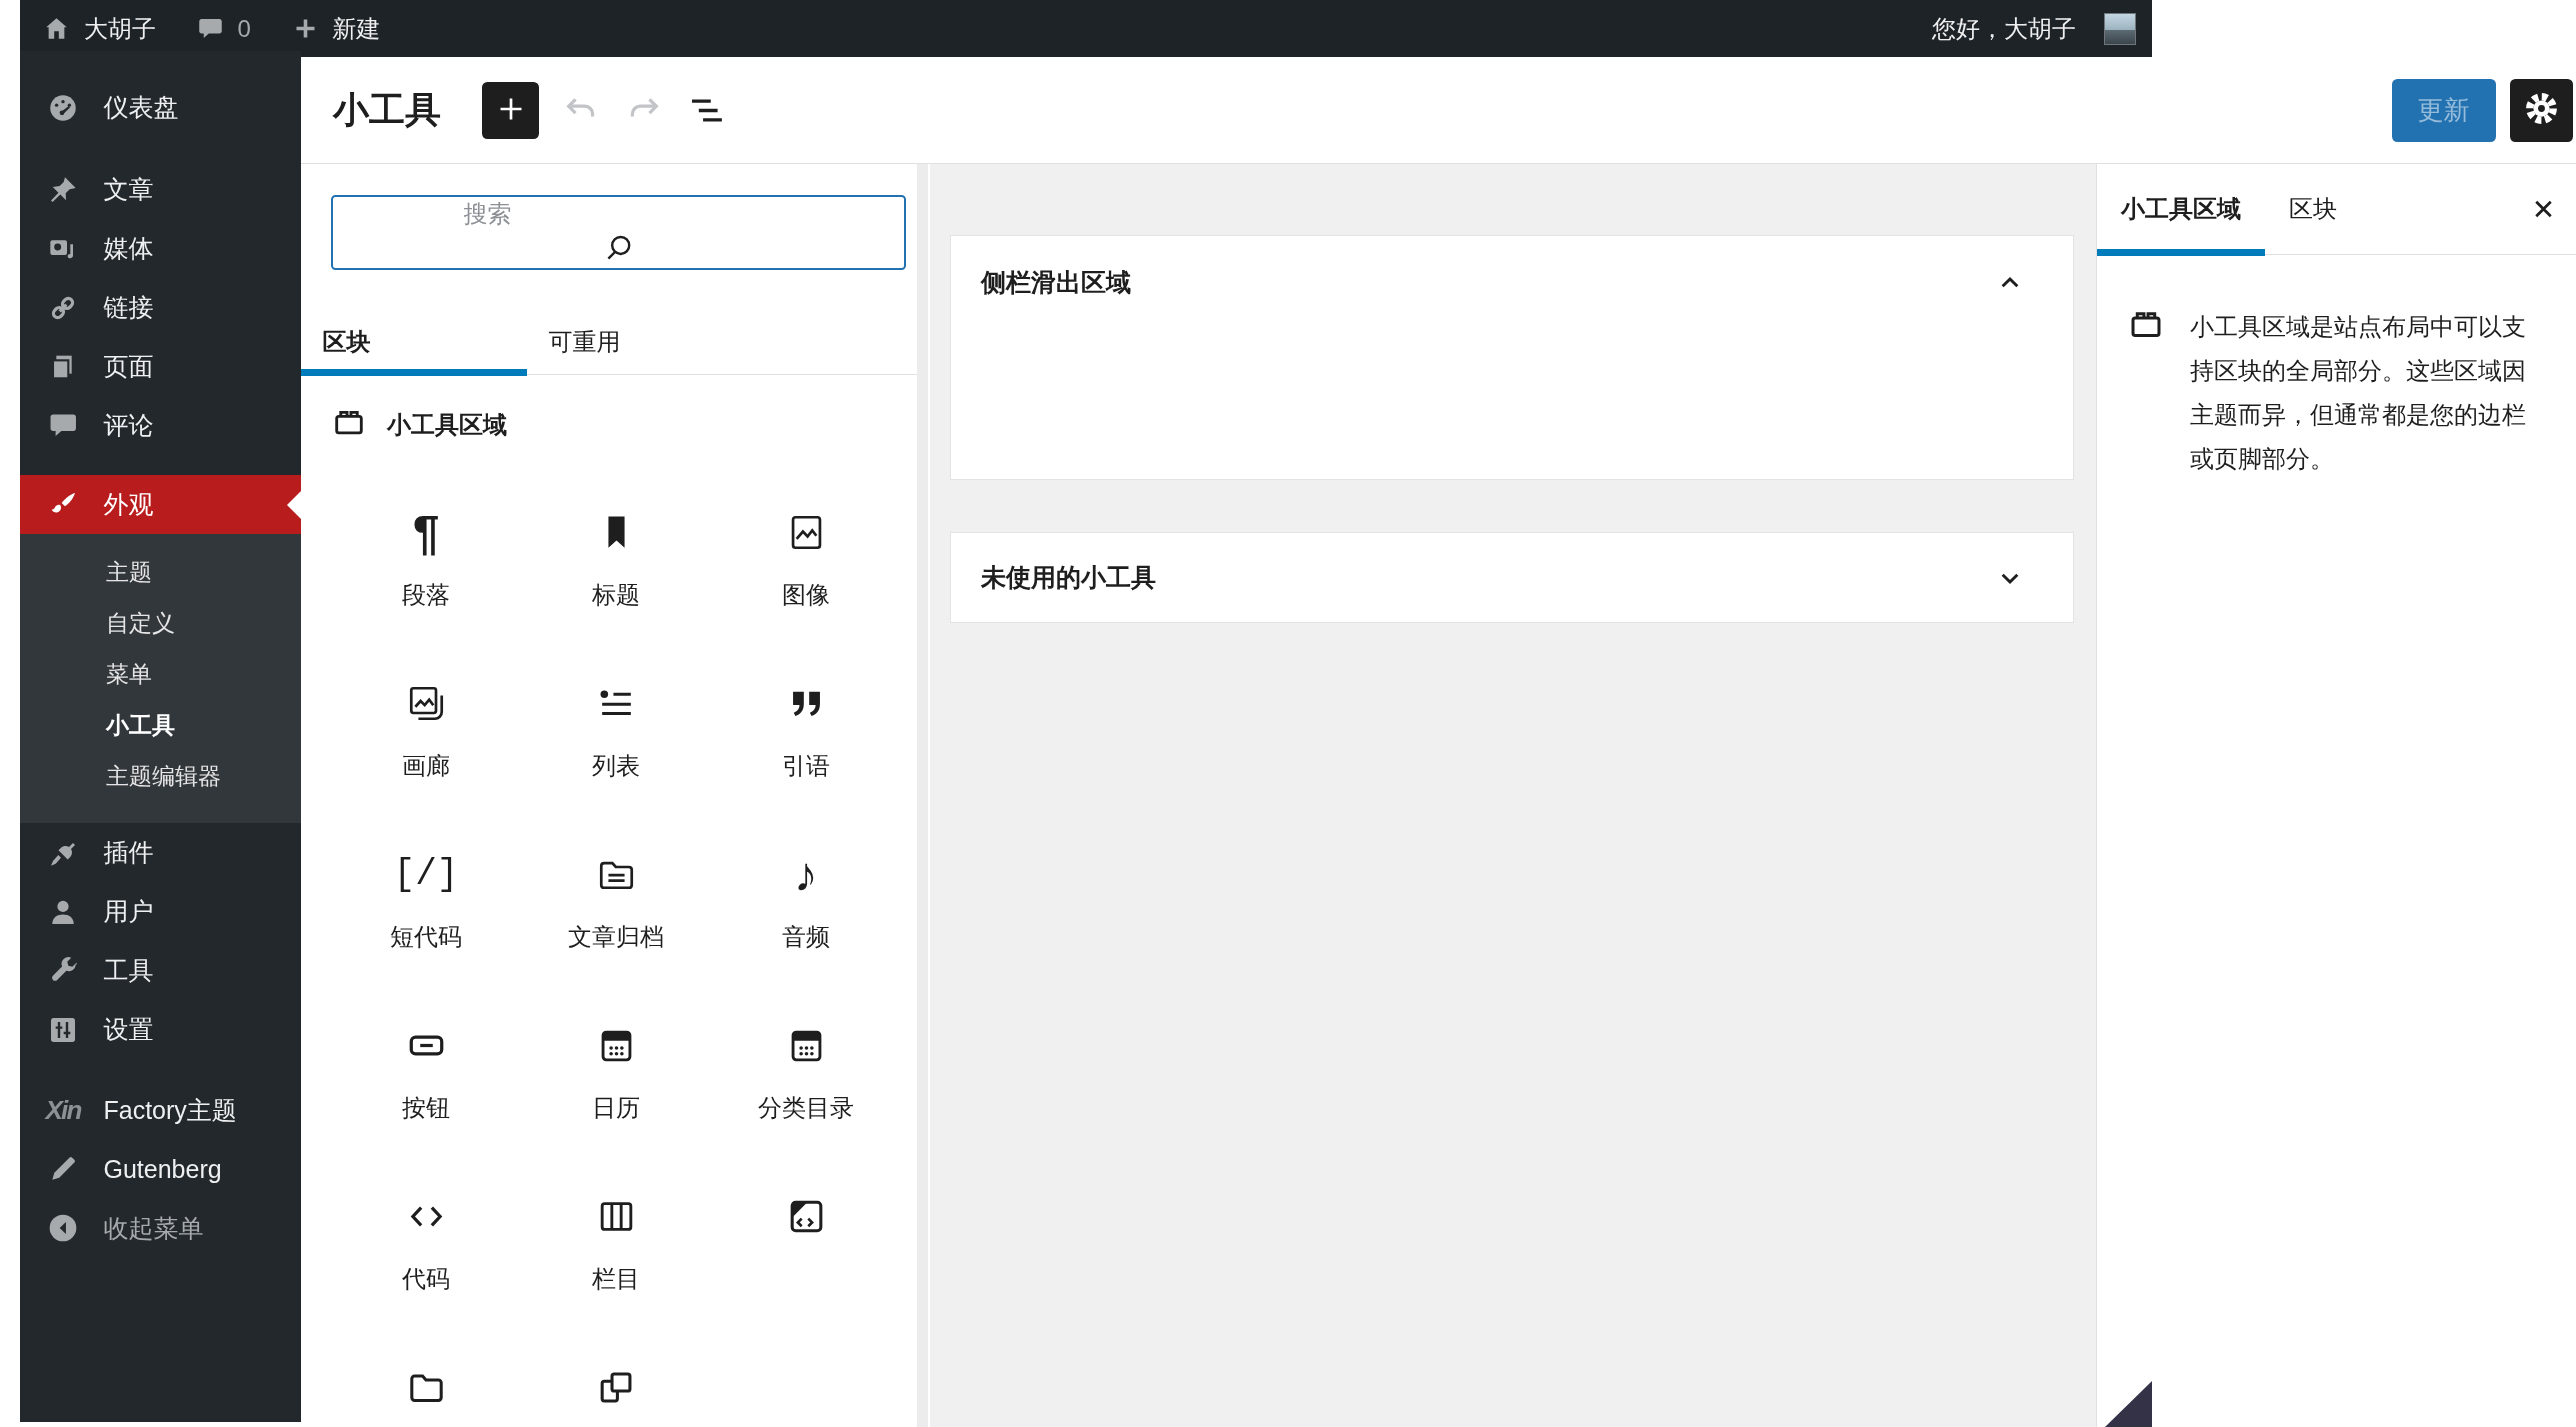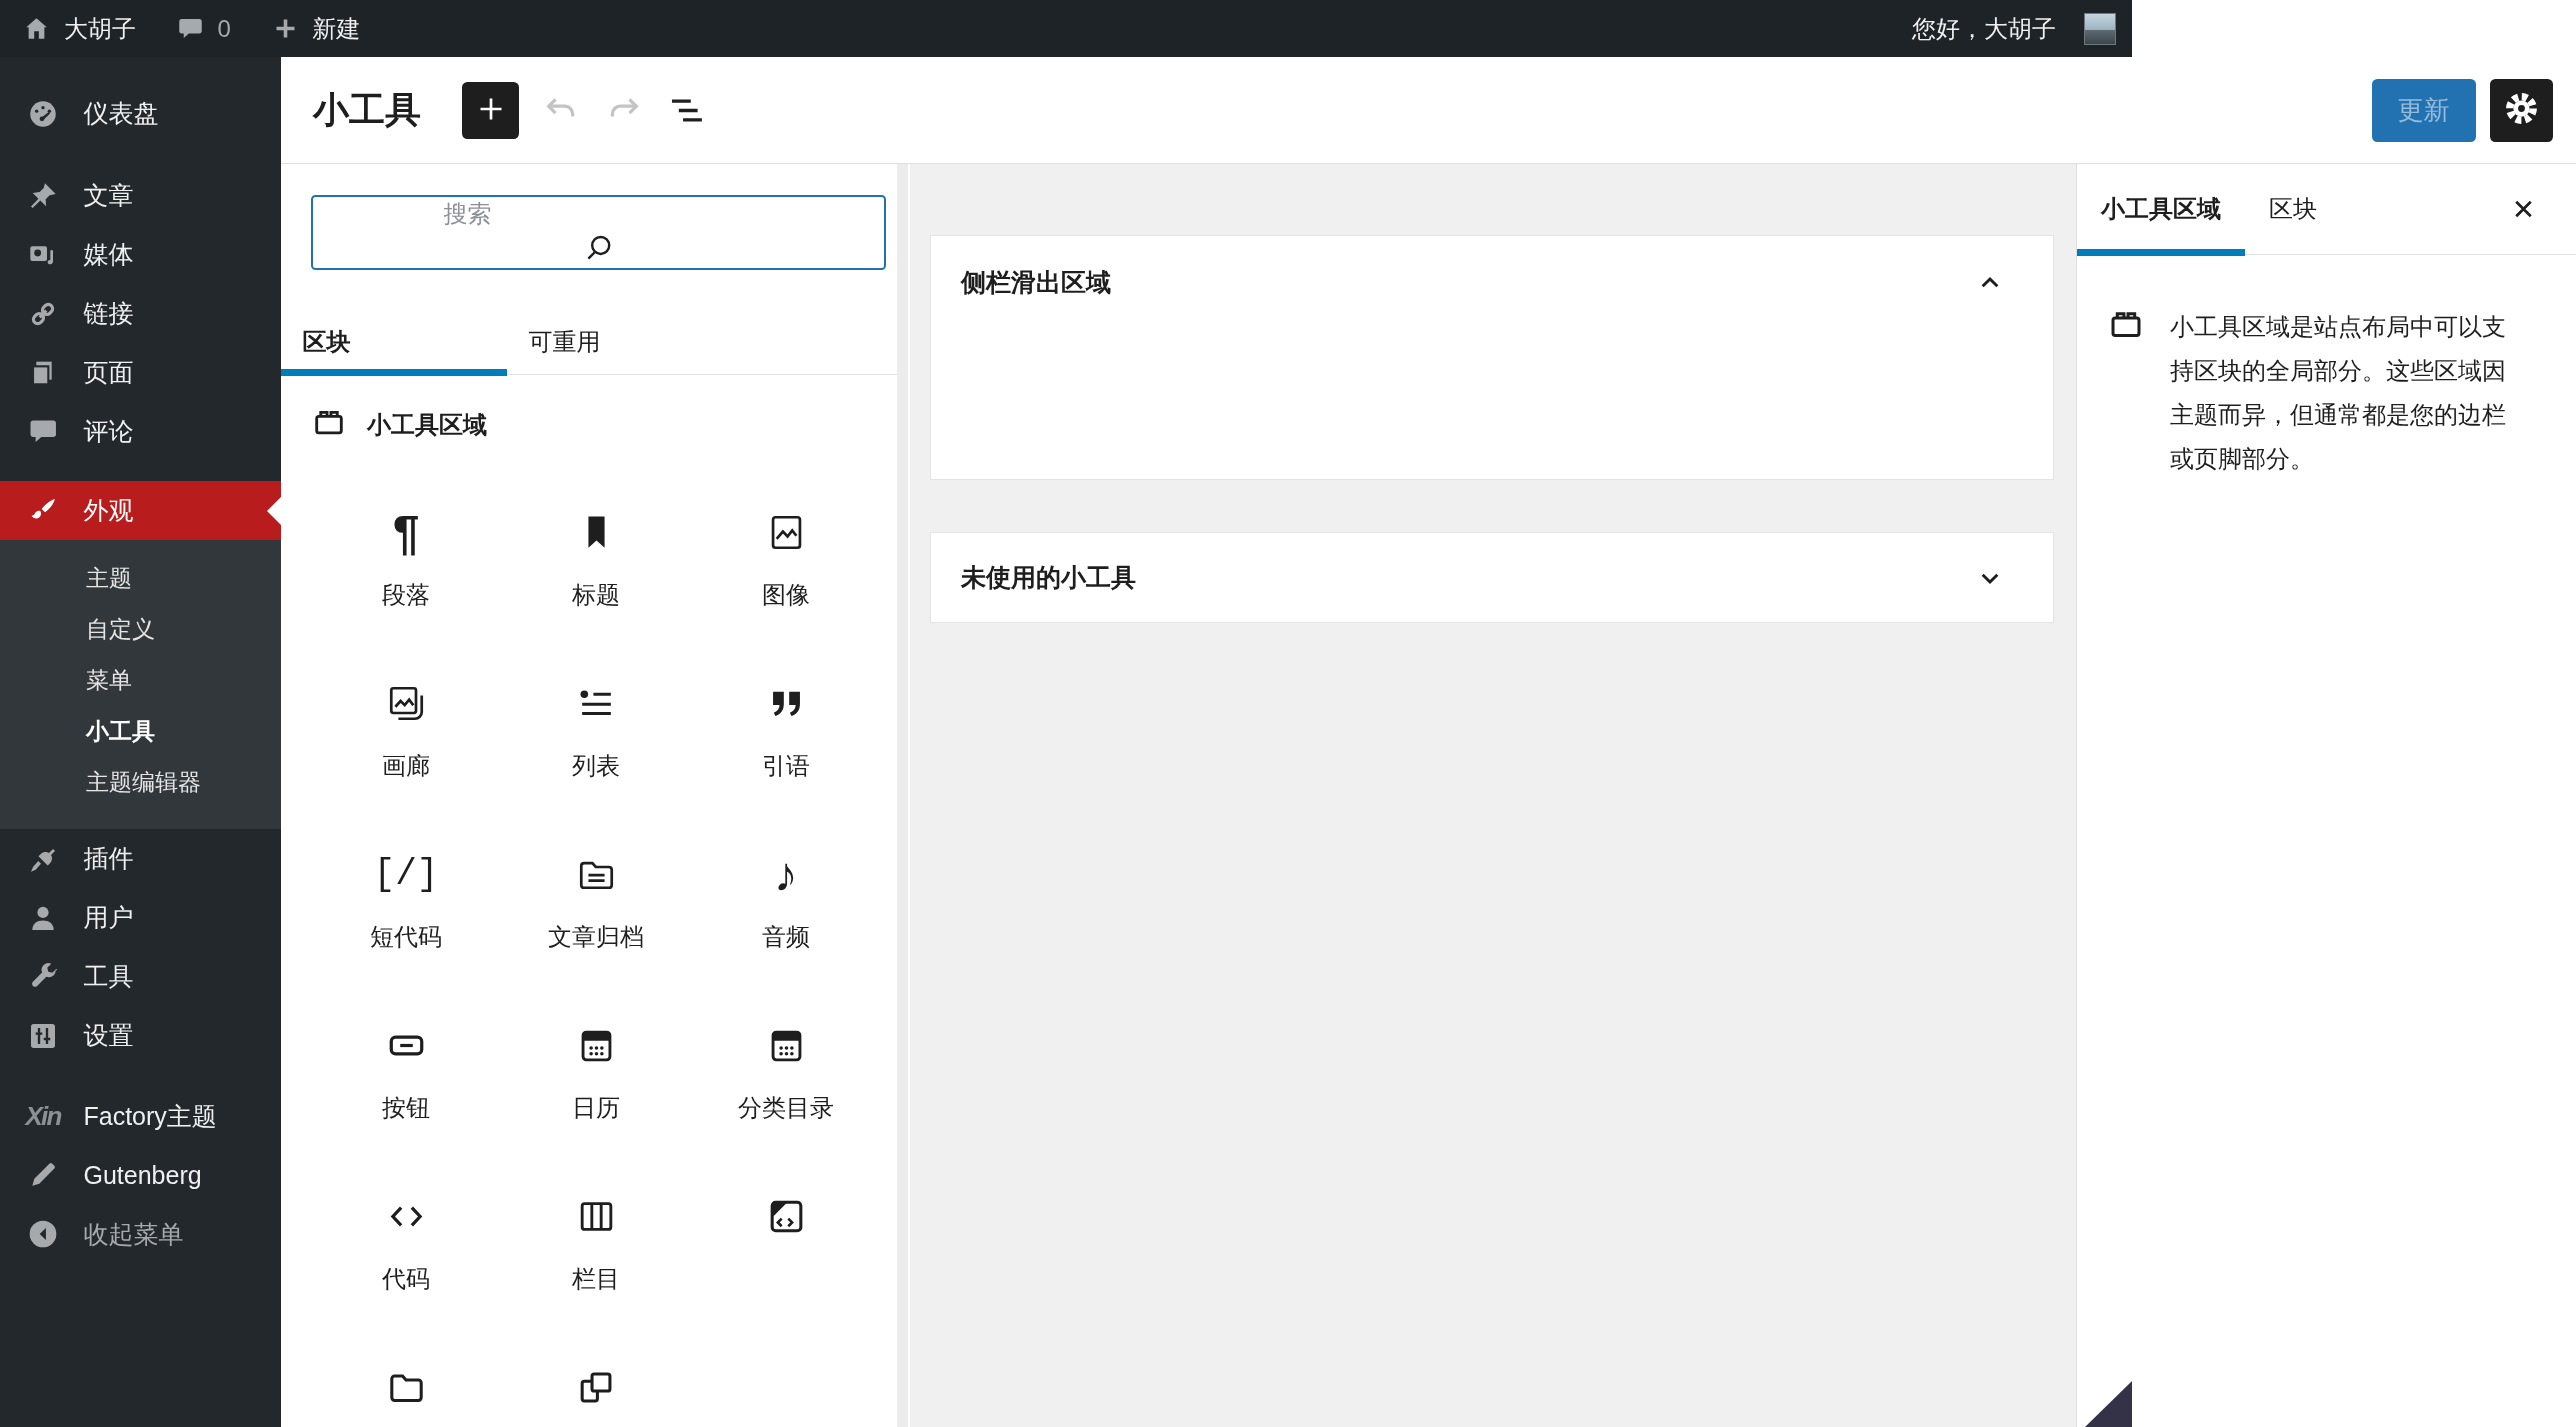--- a/index.html
+++ b/index.html
@@ -1,33 +1,33 @@
 <!DOCTYPE html>
 <html style="font-size:14.4px"><head>
 <meta charset="utf-8">
 <style>
   * { margin:0; padding:0; box-sizing:border-box; }
   html,body { width:2576px; height:1428px; overflow:hidden; background:#fff;
     font-family:"Liberation Sans","DejaVu Sans",sans-serif; }
-  .screen { position:relative; width:2132px; height:1428px; }
+  .screen { position:relative; width:2132px; height:1428px;margin-left:20px; }
 
   
   .admin-bar { position:absolute; left:0; top:0; width:100%; height:57px; background:#1d2327;
     display:flex; justify-content:space-between; align-items:center; padding:0 16px 0 21.5px;
     color:#f0f0f1; font-size:24px; }
   .ab-left { display:flex; align-items:center; gap:41px; }
   .ab-item { display:flex; align-items:center; gap:13.5px; cursor:pointer; }
   .ab-item svg { display:block; }
   .ab-count { color:#a7aaad; }
   .ab-right { display:flex; align-items:center; }
   .avatar { width:32px; height:32px; margin-left:14.4px; border:1.8px solid #72777c;
     background:linear-gradient(180deg,#c3d6e2 0%,#9db4c0 52%,#5d6b74 53%,#3c454c 100%); }
 
   
-  .menu { position:absolute; left:0; top:57px; width:281px; height:1371px; background:#23282d;
+  .menu { position:absolute; left:0; top:51px; width:281px; height:1371px; background:#23282d;
     padding-top:27px; color:#eef0f1; }
   .mi { height:59px; display:flex; align-items:center; gap:21.5px; padding-left:24px;
     font-size:25px; cursor:pointer; }
   .mi-icon { width:38px; display:flex; justify-content:center; }
   .mi-icon svg { display:block; }
   .sep1 { height:23px; } .sep2 { height:20px; } .gap-plugins { height:21.5px; }
   .mi.active { background:#b91c1c; color:#fff; position:relative; }
   .mi.active .menu-arrow { position:absolute; right:0; top:50%; transform:translateY(-50%);
     width:0; height:0; border-top:14.4px solid transparent; border-bottom:14.4px solid transparent;
     border-right:14.4px solid #ffffff; }

